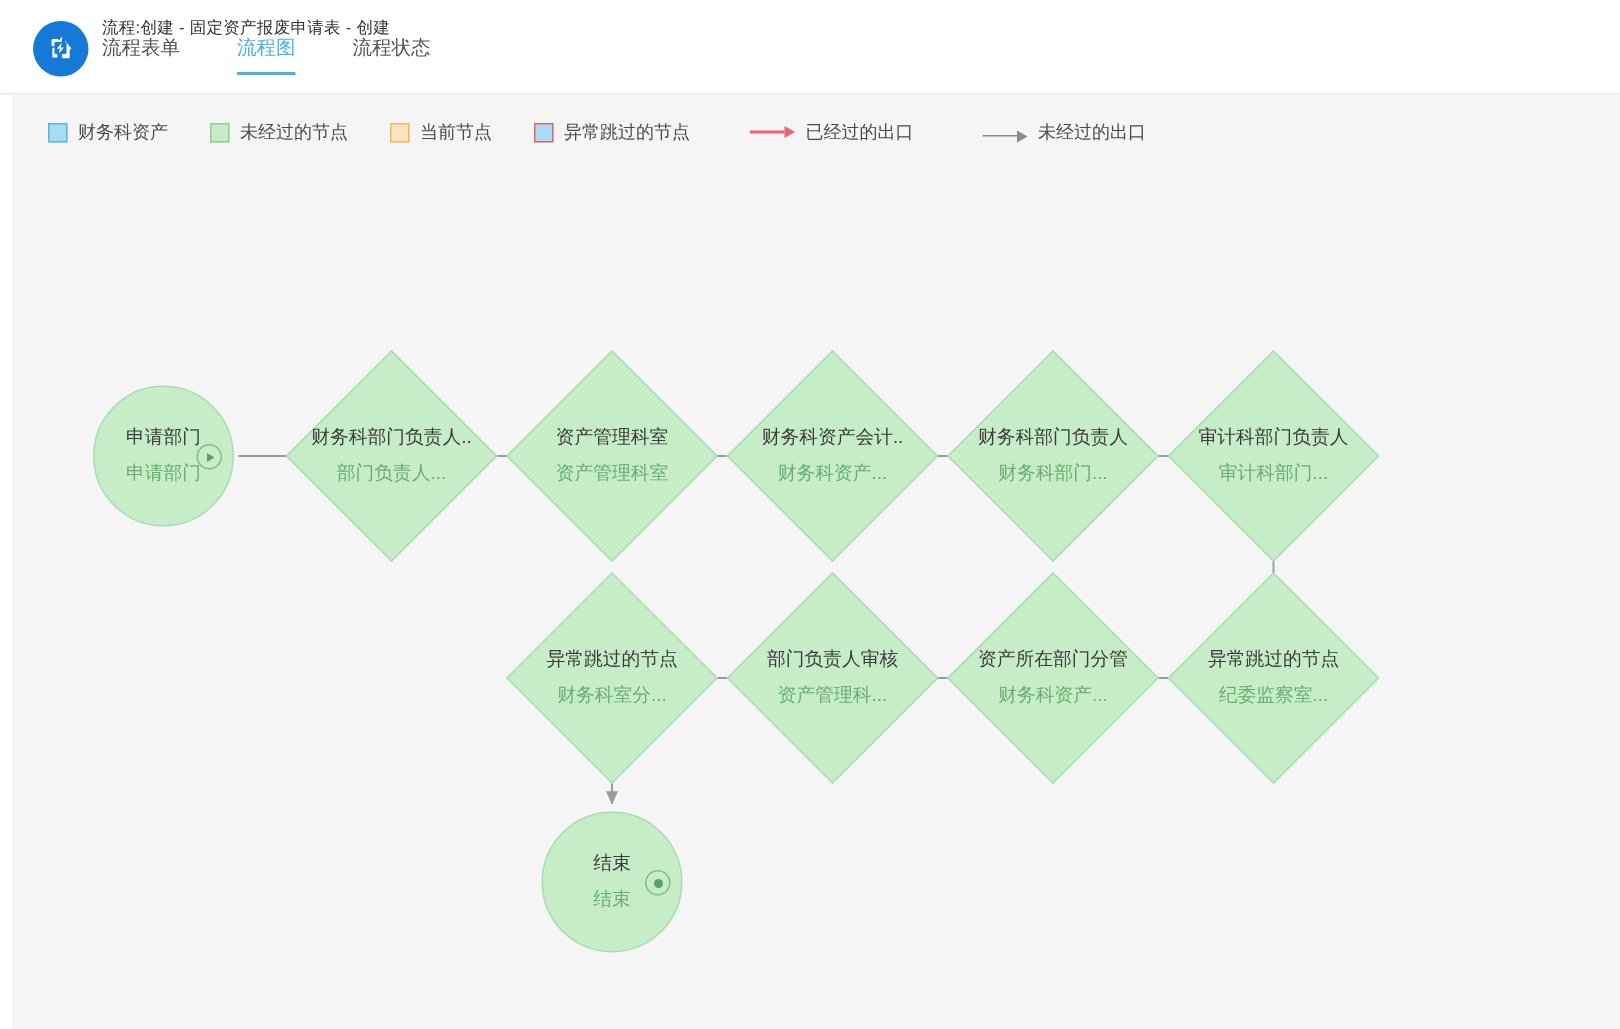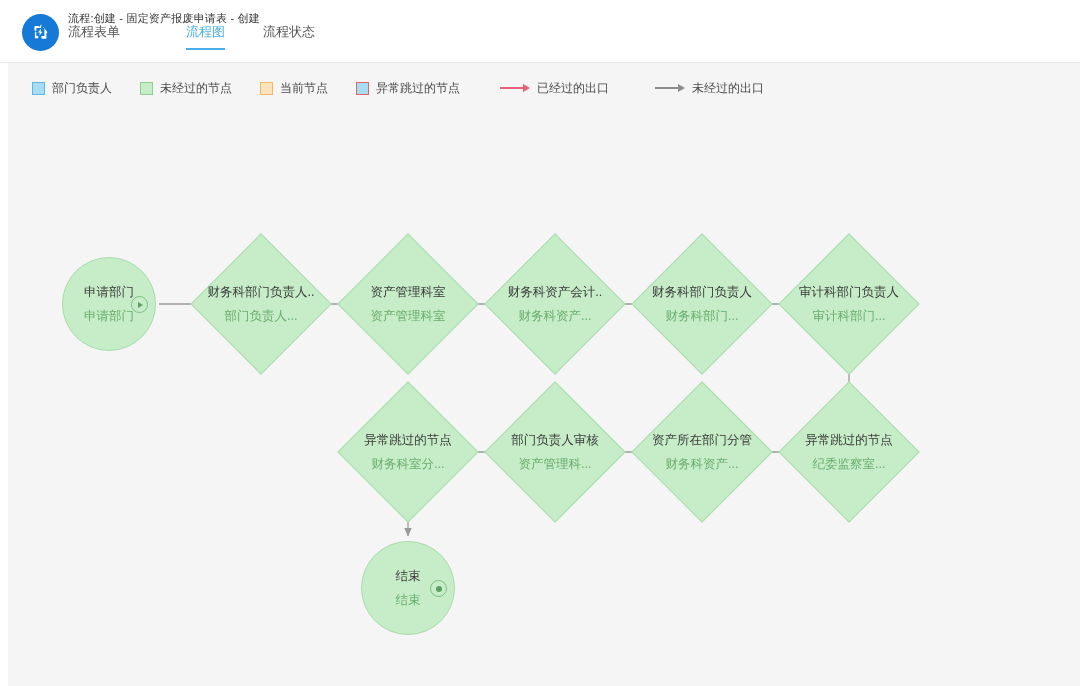--- a/index.html
+++ b/index.html
@@ -66,21 +66,20 @@
     padding: 0 0 7px 0;
     margin-right: 38px;
     cursor: pointer;
     white-space: nowrap;
     border-bottom: 2px solid transparent;
     box-sizing: border-box;
   }
   .tab.active {
     color: #4aaee8;
     border-bottom-color: #4aaee8;
-    margin-left: 28px;
   }
 
   
   .canvas {
     position: absolute;
     left: 8px; top: 63px;
     width: 1072px;
     height: 623px;
     background: #f5f5f5;
     overflow: hidden;
@@ -240,42 +239,42 @@
       <div class="tab active">流程图</div>
       <div class="tab">流程状态</div>
     </div>
   </div>
 
   <div class="canvas">
 
     <div class="legend">
       <div class="legend-item">
         <span class="legend-swatch" style="background:#a8dcf5;border:1px solid #5bb7e0;"></span>
-        <span class="legend-text">部门负责人</span>
+        <span class="legend-text">财务科资产</span>
       </div>
       <div class="legend-item">
         <span class="legend-swatch" style="background:#c6edc8;border:1px solid #8ece93;"></span>
         <span class="legend-text">未经过的节点</span>
       </div>
       <div class="legend-item">
         <span class="legend-swatch" style="background:#fde3bb;border:1px solid #f0b765;"></span>
         <span class="legend-text">当前节点</span>
       </div>
       <div class="legend-item">
         <span class="legend-swatch" style="background:#a8dcf5;border:1px solid #e06666;"></span>
         <span class="legend-text">异常跳过的节点</span>
       </div>
       <div class="legend-item" style="margin-left:12px;">
         <span class="legend-arrow">
           <span class="shaft" style="background:#e8607a;"></span>
           <span class="head" style="border-left-color:#e8607a;"></span>
         </span>
         <span class="legend-text">已经过的出口</span>
       </div>
-      <div class="legend-item" style="margin-left:18px;">
+      <div class="legend-item" style="margin-left:18px;align-items:flex-end;">
         <span class="legend-arrow">
           <span class="shaft" style="background:#8c8c8c;"></span>
           <span class="head" style="border-left-color:#8c8c8c;"></span>
         </span>
         <span class="legend-text">未经过的出口</span>
       </div>
     </div>
 
     <div class="graph">
 

